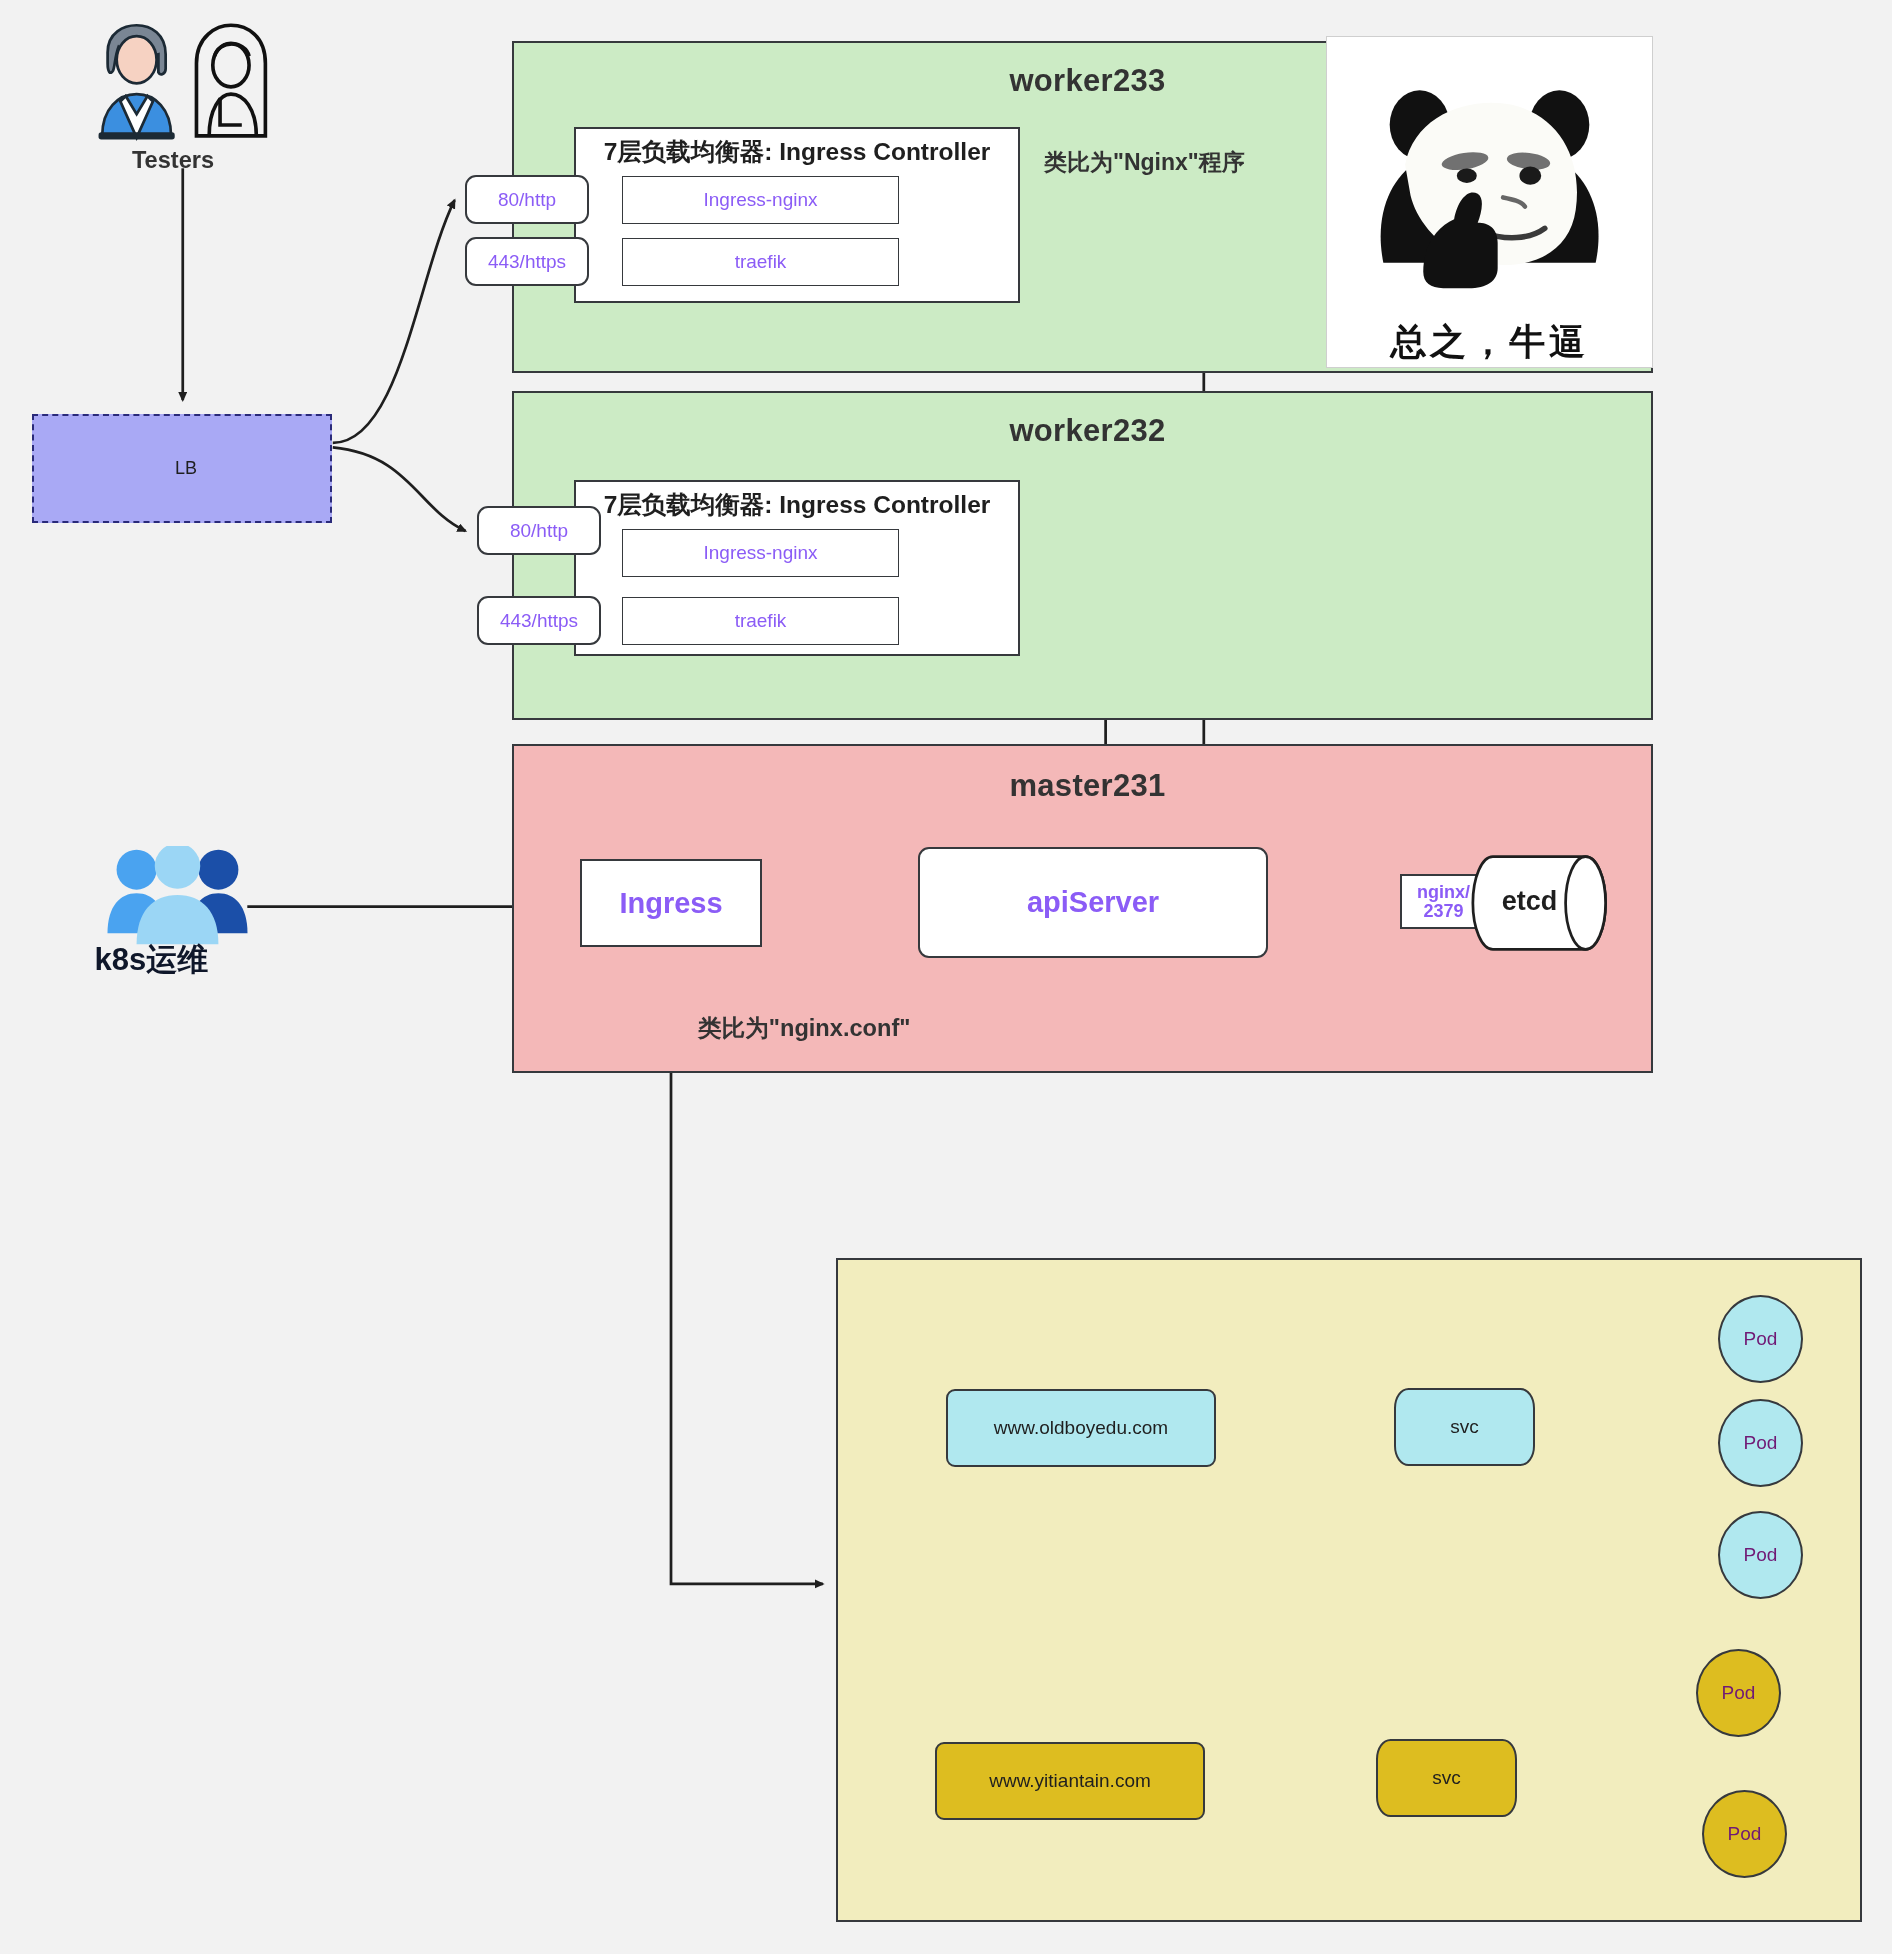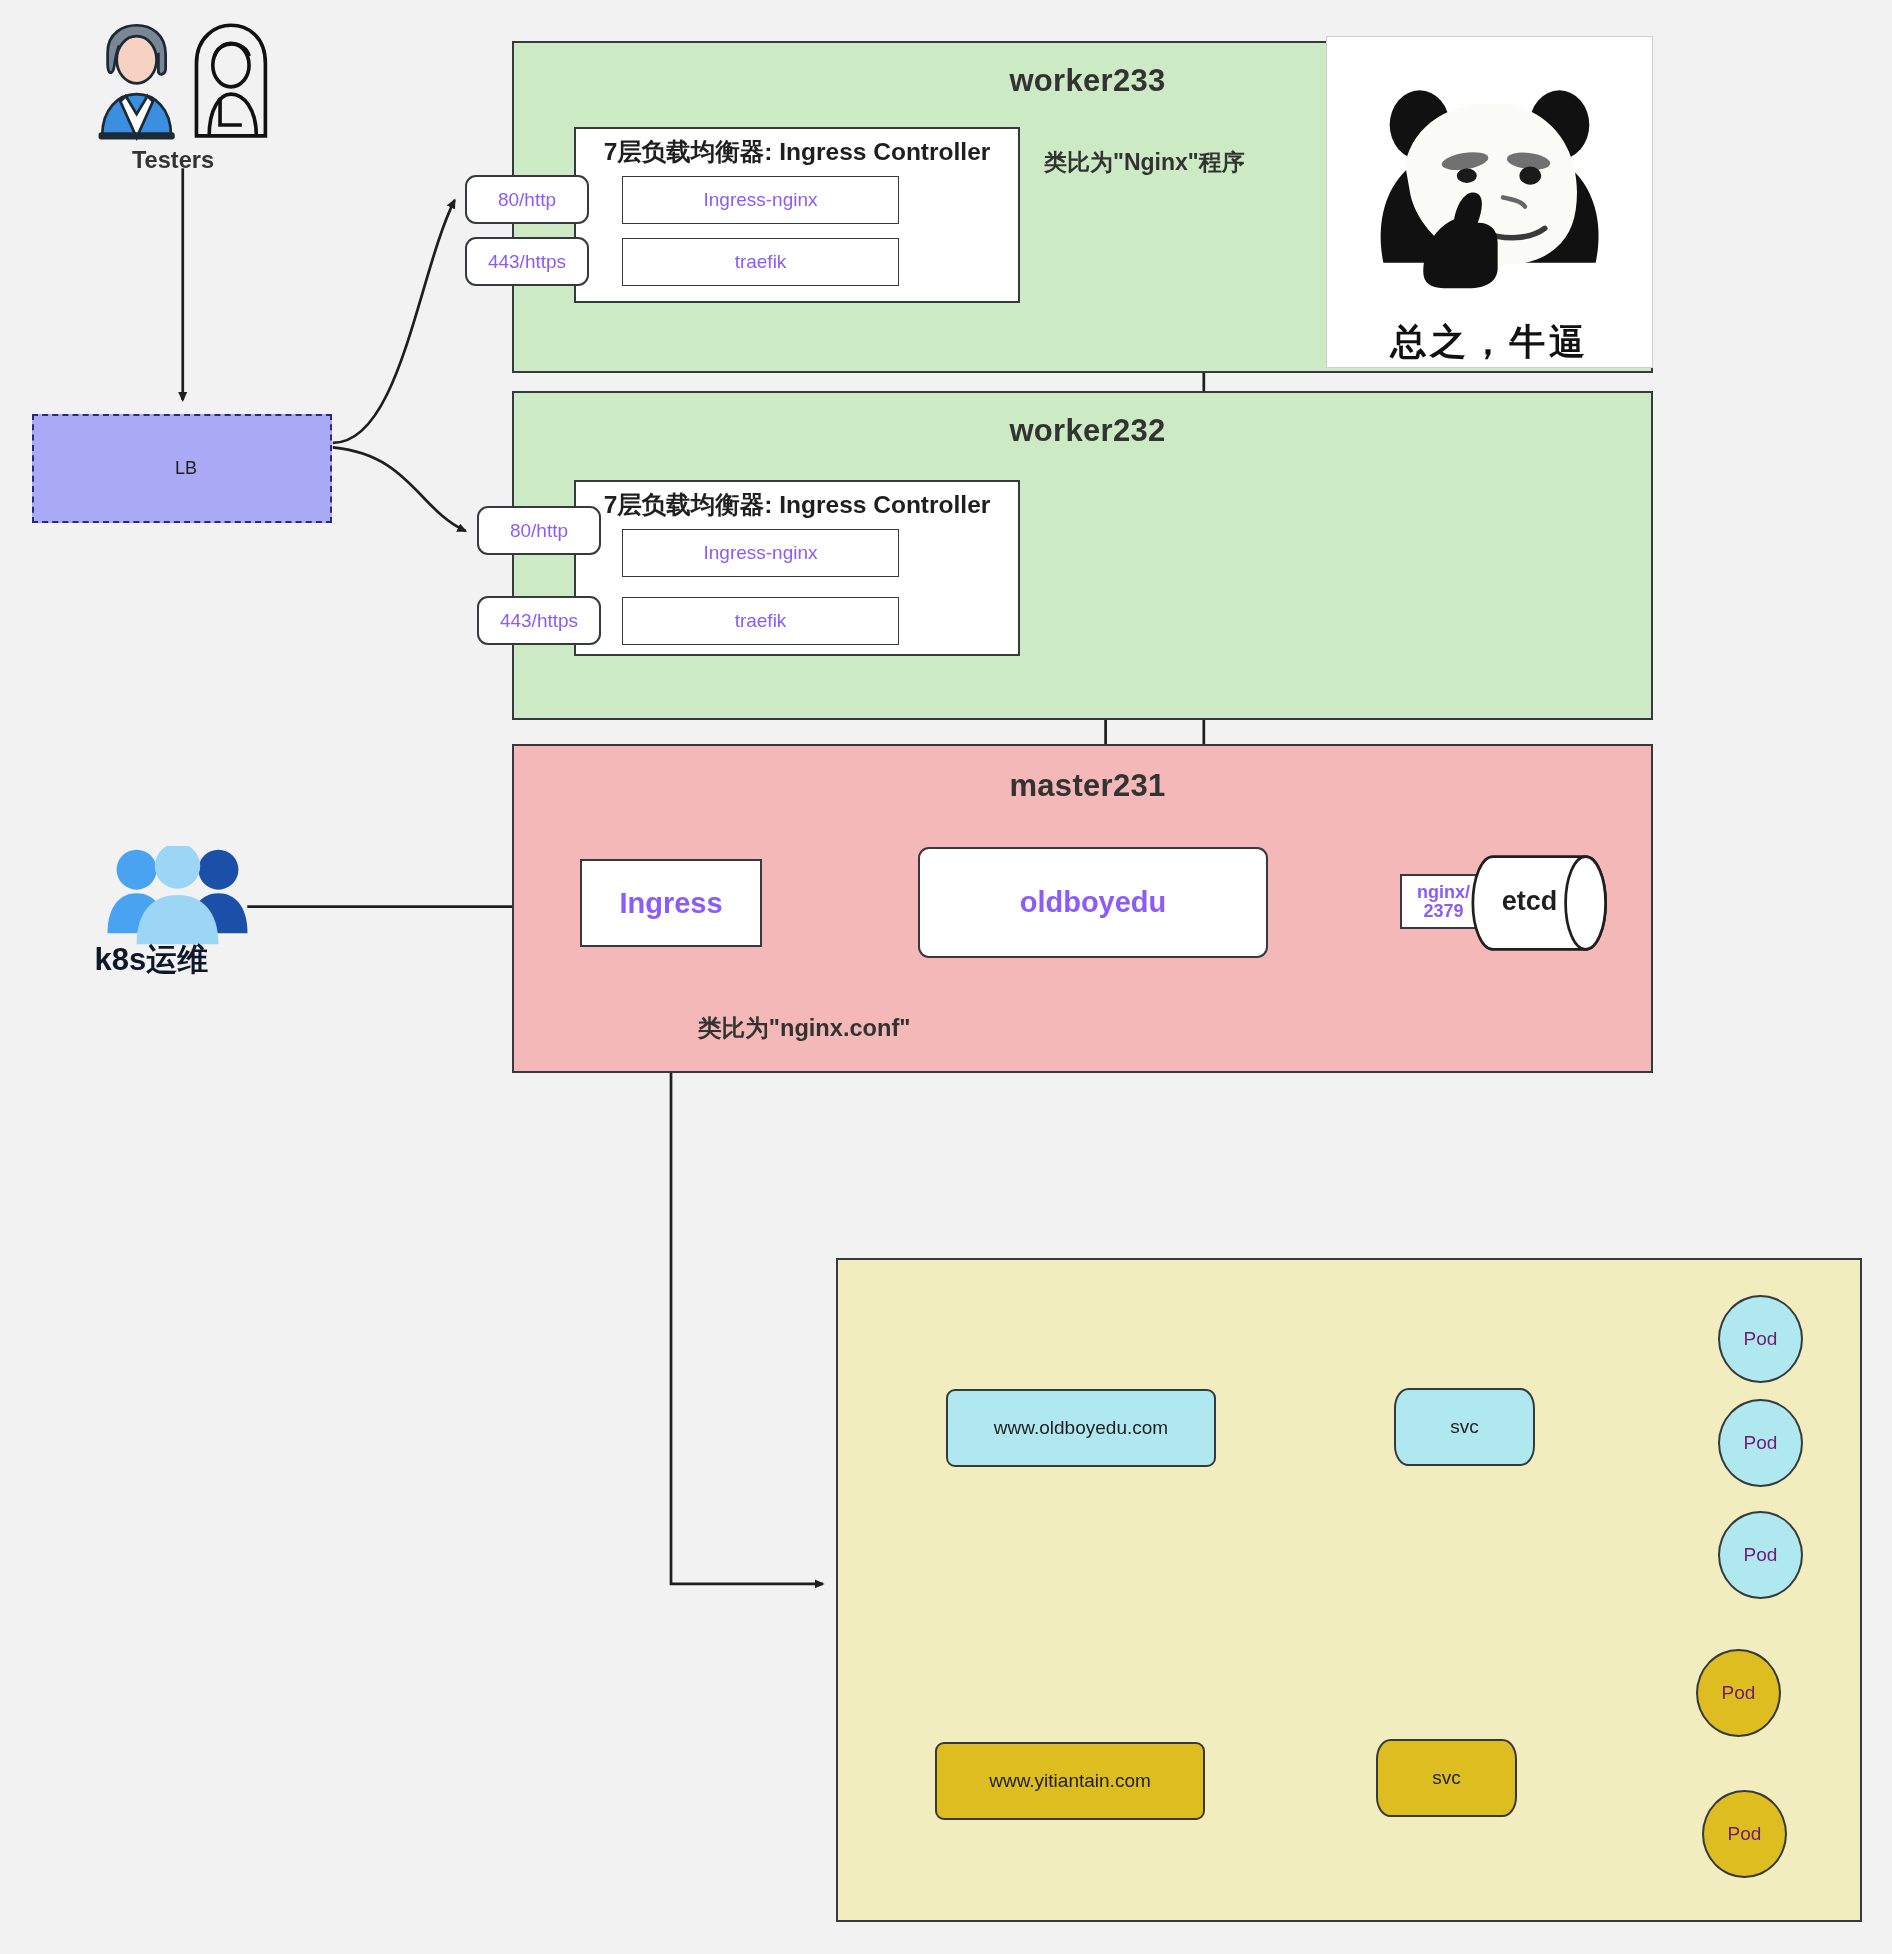--- a/index.html
+++ b/index.html
@@ -296,21 +296,21 @@
       <path d="M40,108 C40,72 58,54 85,54 C112,54 130,72 130,108 Z" fill="#9bd6f5"></path>
     </svg>
     <div style="position:absolute; left:-5.5px; top:93px; font-size:31px; font-weight:bold; color:#0f172a;">k8s运维</div>
   </div>
 
   <div class="wbox abs" style="left:580px; top:859px; width:182px; height:88px; font-size:29px; font-weight:bold;">
     <span>Ingress</span>
   </div>
 
   <div class="wbox rounded abs" style="left:918px; top:847px; width:350px; height:111px; font-size:29px; font-weight:bold;">
-    <span>oldboyedu</span>
+    <span>apiServer</span>
   </div>
 
   <div class="wbox abs" style="left:1400px; top:874px; width:87px; height:55px; flex-direction:column; font-size:18px; font-weight:bold; line-height:1.05;">
     <span>nginx/</span>
     <span>2379</span>
   </div>
 
   <div class="abs" style="left:1471px; top:853px; width:141px; height:100px;">
     <svg width="141" height="100" viewBox="0 0 155 110">
       <path d="M24,4 L126,4 A22,51 0 0 1 126,106 L24,106 A22,51 0 0 1 24,4 Z" fill="#ffffff" stroke="#1f1f1f" stroke-width="3"></path>

